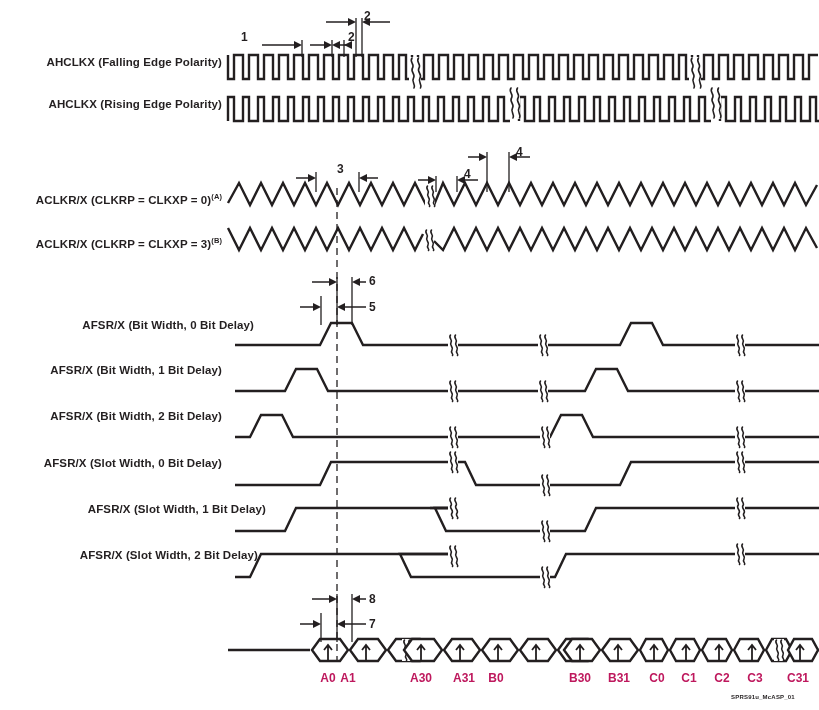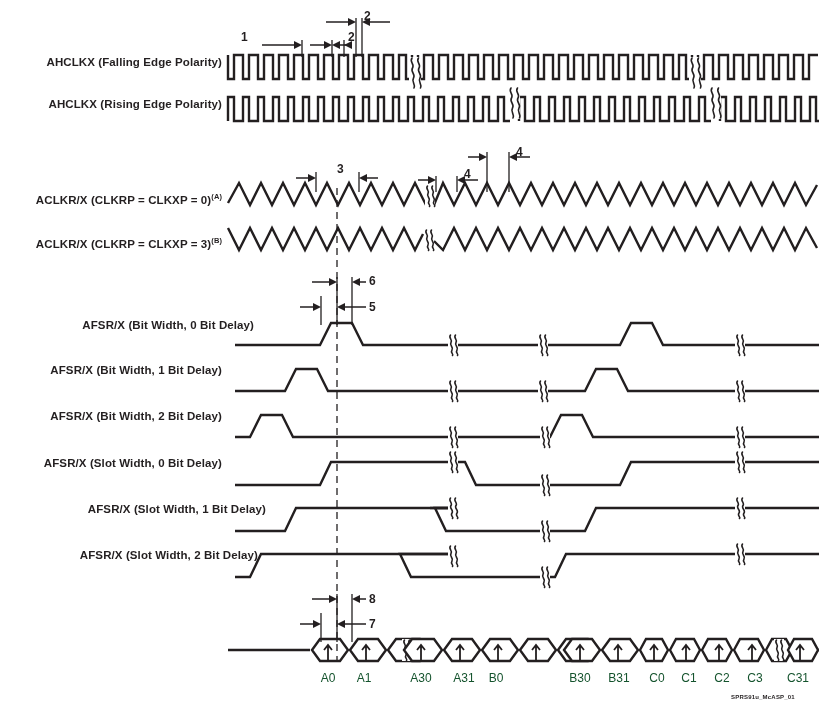--- a/index.html
+++ b/index.html
@@ -8,21 +8,21 @@
   #diagram-root{position:absolute;left:0;top:0;width:819px;height:710px;}
   .row-label{
     position:absolute;text-align:right;font-size:11.5px;font-weight:bold;
     color:#231f20;letter-spacing:0.1px;white-space:nowrap;line-height:1;
   }
   .row-label sup{font-size:7.5px;vertical-align:super;font-weight:bold;}
   .meas-num{
     position:absolute;font-size:12px;font-weight:bold;color:#231f20;line-height:1;
   }
   .bit-label{
-    position:absolute;font-size:12px;font-weight:normal;color:#14532d;
+    position:absolute;font-size:12px;font-weight:bold;color:#be185d;
     text-align:center;line-height:1;
   }
   .doc-caption{
     position:absolute;font-size:6px;font-weight:bold;color:#231f20;
     letter-spacing:0.2px;white-space:nowrap;
   }
   svg{position:absolute;left:0;top:0;}
   .wf{fill:none;stroke:#231f20;stroke-width:2.4;stroke-linejoin:miter;stroke-linecap:butt;}
   .hexline{fill:#ffffff;stroke:#231f20;stroke-width:2.4;stroke-linejoin:miter;}
   .brkline{fill:none;stroke:#231f20;stroke-width:1.6;stroke-linecap:round;}
@@ -80,21 +80,21 @@
   <div class="meas-num" style="left:464px;top:168px;">4</div>
   <div class="meas-num" style="left:516px;top:146px;">4</div>
 
   <div class="meas-num" style="left:369px;top:301px;">5</div>
   <div class="meas-num" style="left:369px;top:275px;">6</div>
 
   <div class="meas-num" style="left:369px;top:618px;">7</div>
   <div class="meas-num" style="left:369px;top:593px;">8</div>
 
   <div class="bit-label" style="left:312px;width:32px;top:672px;">A0</div>
-  <div class="bit-label" style="left:348px;width:32px;top:672px;">A1</div>
+  <div class="bit-label" style="left:332px;width:32px;top:672px;">A1</div>
   <div class="bit-label" style="left:403px;width:36px;top:672px;">A30</div>
   <div class="bit-label" style="left:446px;width:36px;top:672px;">A31</div>
   <div class="bit-label" style="left:480px;width:32px;top:672px;">B0</div>
   <div class="bit-label" style="left:518px;width:32px;top:712px;">B1</div>
   <div class="bit-label" style="left:562px;width:36px;top:672px;">B30</div>
   <div class="bit-label" style="left:601px;width:36px;top:672px;">B31</div>
   <div class="bit-label" style="left:641px;width:32px;top:672px;">C0</div>
   <div class="bit-label" style="left:673px;width:32px;top:672px;">C1</div>
   <div class="bit-label" style="left:706px;width:32px;top:672px;">C2</div>
   <div class="bit-label" style="left:739px;width:32px;top:672px;">C3</div>

